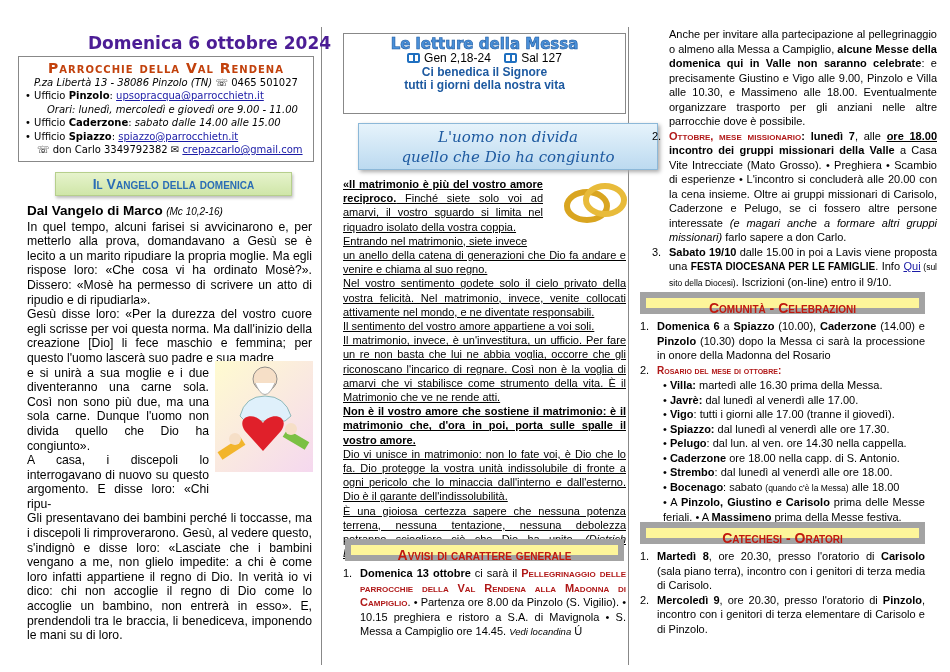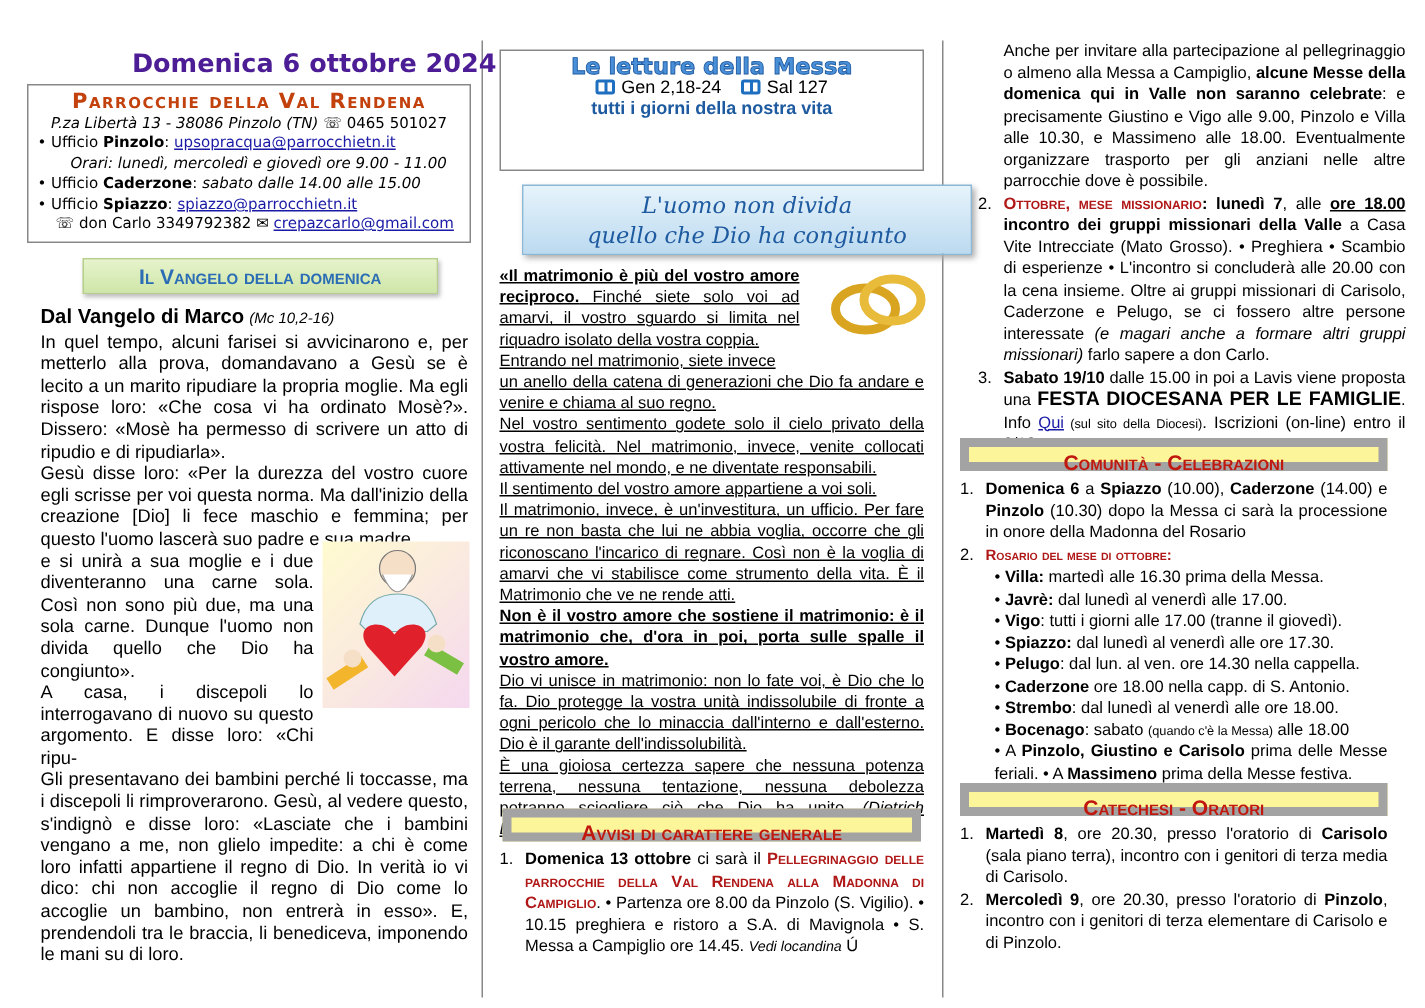--- a/index.html
+++ b/index.html
@@ -20,21 +20,21 @@
   .info-box .ind { padding-left: 22px; font-style: italic; }
   .green-banner { position: absolute; top: 172px; left: 0px; width: 237px; height: 24px; background: linear-gradient(#e6f3cc, #cfe6a8); border: 1px solid #b6cf8c; box-shadow: 1px 2px 3px #bbb; text-align: center; color: #2a6db5; font-weight: bold; font-size: 14px; line-height: 22px; font-variant: small-caps; }
   .gospel { position: absolute; top: 204px; left: -28px; width: 285px; font-size: 12.2px; line-height: 14.6px; text-align: justify; }
   .gospel p { margin: 0; }
   .gospel .gtitle { font-weight: bold; font-size: 13.5px; }
   .gospel .ref { font-weight: normal; font-style: italic; font-size: 10px; }
   .gospel .wrapped { width: 182px; }
   .cartoon { position: absolute; top: 361px; left: 160px; width: 98px; height: 111px; background: linear-gradient(135deg, #fffbd0, #f5d8ef); }
 
   
-  #c2 { left: 333px; width: 283px; }
+  #c2 { left: 343px; width: 283px; }
   .read-box { position: absolute; top: 33px; left: 0; width: 283px; height: 81px; border: 1px solid #888; text-align: center; font-size: 12px; line-height: 13.5px; padding-top: 2px; }
   .read-box .rt { color: #4a90d9; font-weight: bold; font-size: 15px; font-family: "DejaVu Sans", sans-serif; -webkit-text-stroke: 0.6px #1e5aa0; line-height: 16px; }
   .read-box .ps { color: #1e5aa0; font-weight: bold; }
   .bk { display: inline-block; width: 13px; height: 10px; border: 2px solid; border-radius: 2px; vertical-align: -1px; margin-right: 4px; position: relative; }
   .bk::after { content: ""; position: absolute; left: 3.5px; top: -1px; width: 2px; height: 8px; background: currentColor; }
   .quote-box { position: absolute; top: 123px; left: 15px; width: 300px; height: 47px; background: linear-gradient(#e6f3fb, #bcdaf0); border: 1px solid #8cb8d8; box-shadow: 2px 2px 4px #aaa; text-align: center; color: #1e5aa0; font-family: "DejaVu Serif", serif; font-style: italic; font-size: 15px; line-height: 20px; padding-top: 3px; }
   .rings { position: absolute; top: 178px; left: 220px; width: 65px; height: 50px; }
   .reflect { position: absolute; top: 177px; left: 0; width: 283px; font-size: 11px; line-height: 14.2px; text-align: justify; }
   .reflect p { margin: 0; text-decoration: underline; }
   .reflect .narrow { width: 200px; }
@@ -110,20 +110,21 @@
   </div>
 </div>
 
 <div class="col" id="c2">
   <div class="read-box">
     <div class="rt">Le letture della Messa</div>
     <div>
       <span class="bk" style="color:#1e6fc0"></span><span>Gen 2,18-24</span>
       &nbsp;&nbsp;&nbsp;<span class="bk" style="color:#1e6fc0"></span><span>Sal 127</span>
     </div>
+    <div class="ps">Ci benedica il Signore</div>
     <div class="ps">tutti i giorni della nostra vita</div>
   </div>
 
   <div class="quote-box">
     <div>L'uomo non divida</div>
     <div>quello che Dio ha congiunto</div>
   </div>
 
   <div class="rings">
     <svg width="65" height="50" viewBox="0 0 65 50">
@@ -158,21 +159,21 @@
     <div class="it">
         <span class="num"></span>
         <span class="txt"><span>Anche per invitare alla partecipazione al pellegrinaggio o almeno alla Messa a Campiglio, </span><b>alcune Messe della domenica qui in Valle non saranno celebrate</b><span>: e precisamente Giustino e Vigo alle 9.00, Pinzolo e Villa alle 10.30, e Massimeno alle 18.00. Eventualmente organizzare trasporto per gli anziani nelle altre parrocchie dove è possibile.</span></span>
       </div>
     <div class="it">
       <span class="num">2.</span>
       <span class="txt"><span class="red">Ottobre, mese missionario</span><b>: lunedì 7</b><span>, alle </span><b style="text-decoration:underline">ore 18.00</b><b> incontro dei gruppi missionari della Valle</b><span> a Casa Vite Intrecciate (Mato Grosso). • Preghiera • Scambio di esperienze • L'incontro si concluderà alle 20.00 con la cena insieme. Oltre ai gruppi missionari di Carisolo, Caderzone e Pelugo, se ci fossero altre persone interessate </span><i>(e magari anche a formare altri gruppi missionari)</i><span> farlo sapere a don Carlo.</span></span>
     </div>
     <div class="it">
       <span class="num">3.</span>
-      <span class="txt"><b>Sabato 19/10</b><span> dalle 15.00 in poi a Lavis viene proposta una </span><b style="font-size:13px">FESTA DIOCESANA PER LE FAMIGLIE</b><span>. Info </span><a class="lnk">Qui</a><span class="small"> (sul sito della Diocesi)</span><span>. Iscrizioni (on-line) entro il 9/10.</span></span>
+      <span class="txt"><b>Sabato 19/10</b><span> dalle 15.00 in poi a Lavis viene proposta una </span><b style="font-size:10px">FESTA DIOCESANA PER LE FAMIGLIE</b><span>. Info </span><a class="lnk">Qui</a><span class="small"> (sul sito della Diocesi)</span><span>. Iscrizioni (on-line) entro il 9/10.</span></span>
     </div>
   </div>
 
   <div class="yellow-banner" id="com-banner">Comunità - Celebrazioni</div>
   <div class="olist" id="com-list">
     <div class="it">
       <span class="num">1.</span>
       <span class="txt"><b>Domenica 6</b><span> a </span><b>Spiazzo</b><span> (10.00), </span><b>Caderzone</b><span> (14.00) e </span><b>Pinzolo</b><span> (10.30) dopo la Messa ci sarà la processione in onore della Madonna del Rosario</span></span>
     </div>
     <div class="it">

